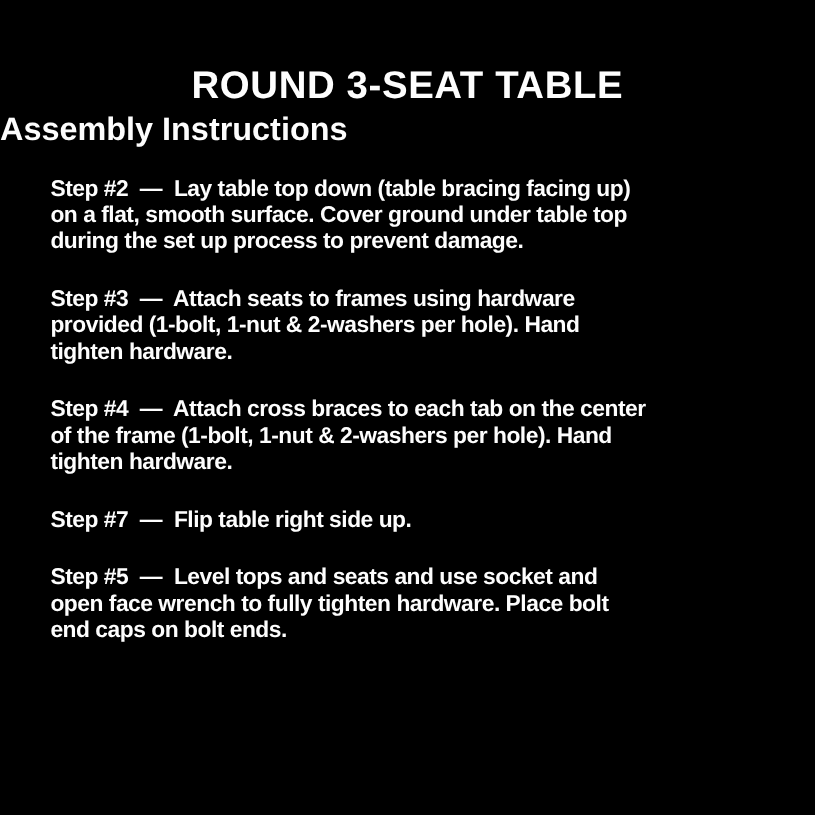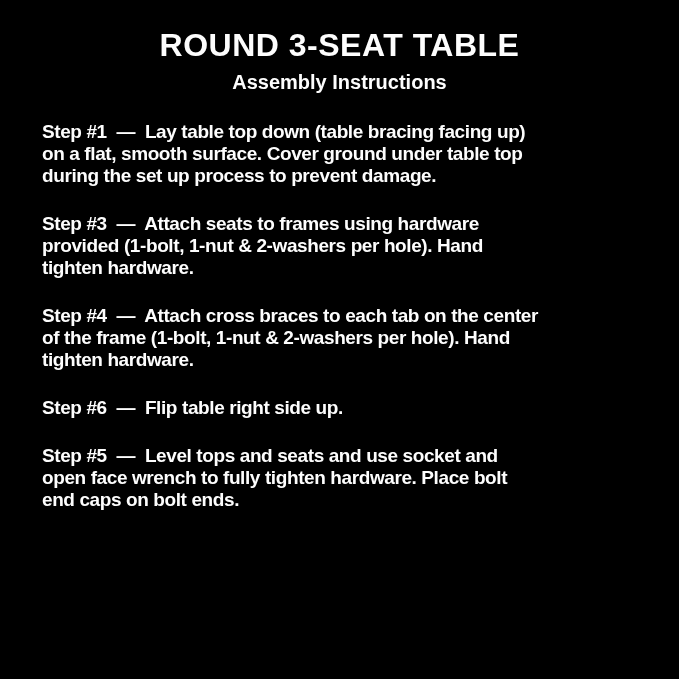--- a/index.html
+++ b/index.html
@@ -10,37 +10,37 @@
     width: 679px;
     height: 679px;
     background: #000000;
     overflow: hidden;
     font-family: "Liberation Sans", sans-serif;
   }
   .page {
     box-sizing: border-box;
     width: 679px;
     height: 679px;
-    padding-top: 28px;
+    padding-top: 54px;
     background: #000000;
     color: #fdfdfd;
   }
   .title {
     margin: 0;
     text-align: center;
     font-size: 32px;
     line-height: 34px;
     font-weight: 700;
     letter-spacing: 0.5px;
     color: #fdfdfd;
   }
   .subtitle {
     margin: 8px 0 0 0;
-    text-align: center;
-    font-size: 20px;
+    text-align: left;
+    font-size: 27px;
     line-height: 25px;
     font-weight: 700;
     color: #fdfdfd;
   }
   .steps {
     margin-top: 26px;
     padding-left: 42px;
     padding-right: 8px;
   }
   .step {
@@ -54,27 +54,27 @@
   }
 </style>
 </head>
 <body>
 
 <div class="page">
   <h1 class="title">ROUND 3-SEAT TABLE</h1>
   <h2 class="subtitle">Assembly Instructions</h2>
 
   <div class="steps">
-    <p class="step">Step #1  —  Lay table top down (table bracing facing up)
+    <p class="step">Step #2  —  Lay table top down (table bracing facing up)
 on a flat, smooth surface. Cover ground under table top
 during the set up process to prevent damage.</p>
     <p class="step">Step #3  —  Attach seats to frames using hardware
 provided (1-bolt, 1-nut &amp; 2-washers per hole). Hand
 tighten hardware.</p>
     <p class="step">Step #4  —  Attach cross braces to each tab on the center
 of the frame (1-bolt, 1-nut &amp; 2-washers per hole). Hand
 tighten hardware.</p>
-    <p class="step">Step #6  —  Flip table right side up.</p>
+    <p class="step">Step #7  —  Flip table right side up.</p>
     <p class="step">Step #5  —  Level tops and seats and use socket and
 open face wrench to fully tighten hardware. Place bolt
 end caps on bolt ends.</p>
   </div>
 </div>
 
 </body></html>

